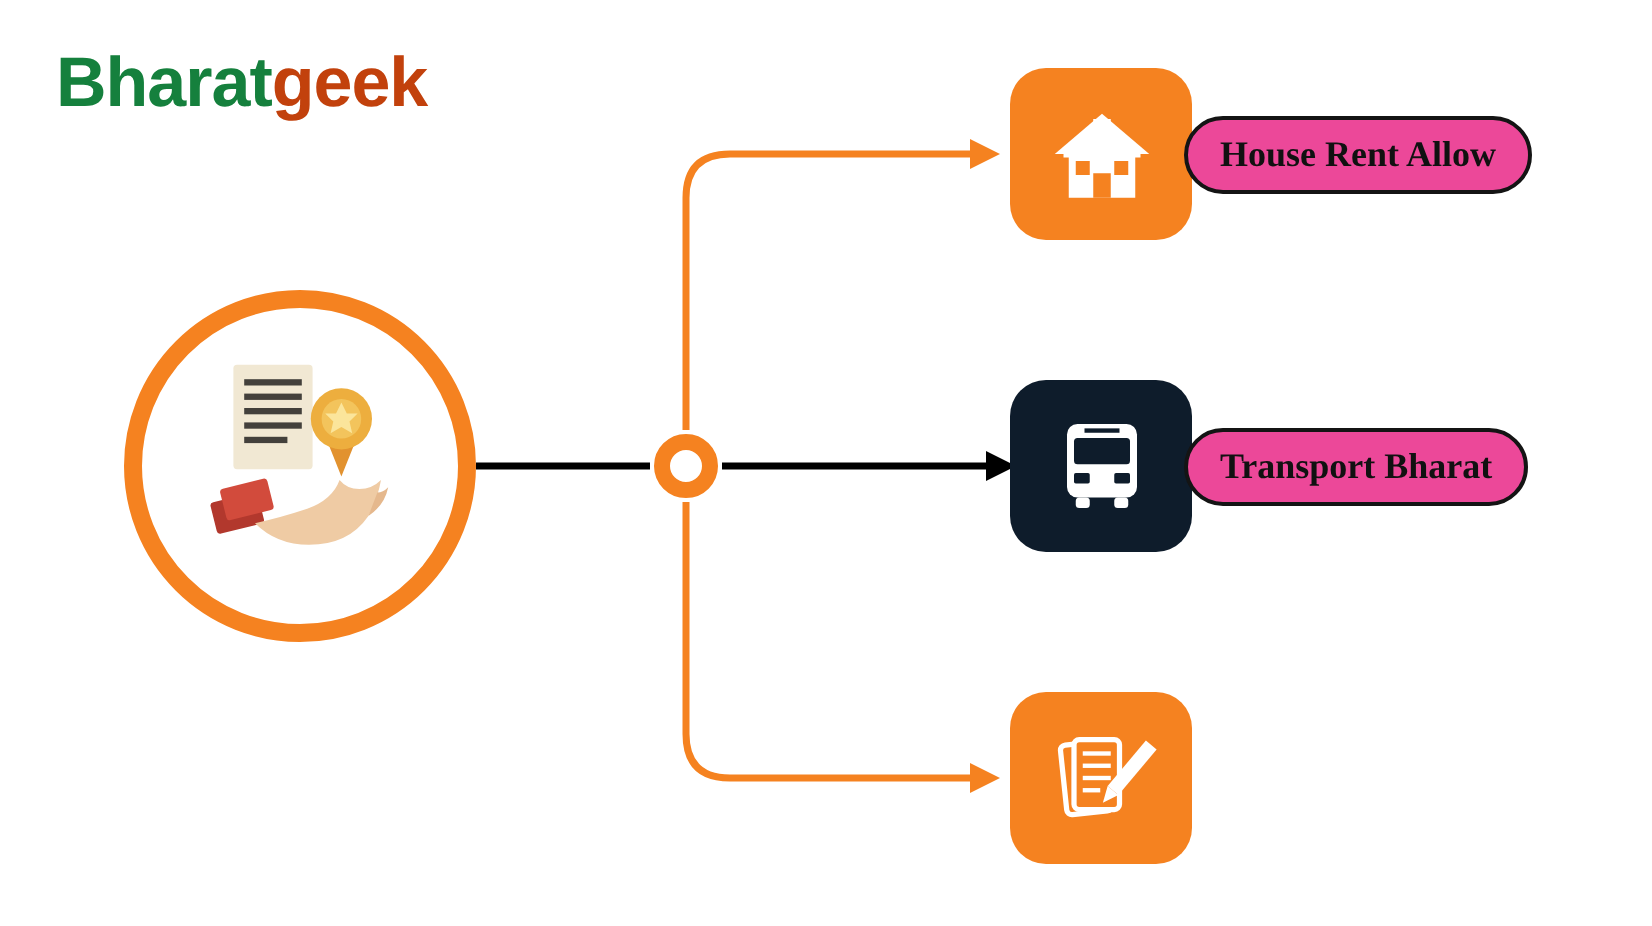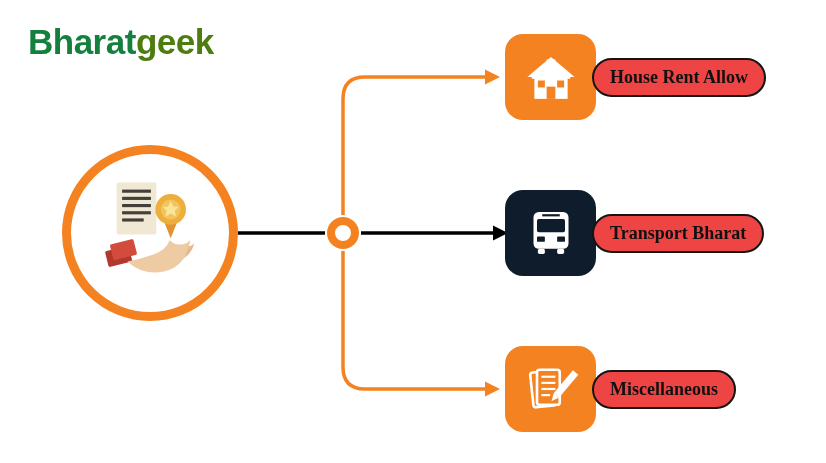--- a/index.html
+++ b/index.html
@@ -17,21 +17,21 @@
   .logo {
     position: absolute;
     left: 28px;
     top: 22px;
     font-size: 35px;
     font-weight: 800;
     letter-spacing: -0.5px;
     font-family: "Liberation Sans", sans-serif;
   }
   .logo .part1 { color: #15803d; }
-  .logo .part2 { color: #4d7c0f; margin-top: 28px; }
+  .logo .part2 { color: #c2410c; margin-top: 28px; }
 
   
   .connectors {
     position: absolute;
     left: 0; top: 0;
     width: 826px; height: 463px;
     pointer-events: none;
   }
 
   
@@ -73,21 +73,21 @@
     border-radius: 18px;
     display: flex;
     align-items: center;
     justify-content: center;
     flex: 0 0 auto;
   }
   .node-icon.orange { background: #f58220; }
   .node-icon.dark   { background: #0e1c2b; }
   .node-pill {
     margin-left: -4px;
-    background: #ef4444;
+    background: #ec4899;
     border: 2px solid #141414;
     border-radius: 20px;
     padding: 7px 16px;
     font-family: "Liberation Serif", serif;
     font-weight: 700;
     font-size: 18px;
     color: #111111;
     white-space: nowrap;
     z-index: 2;
   }
@@ -184,14 +184,13 @@
       <line x1="21" y1="18" x2="37" y2="18" stroke="#ffffff" stroke-width="2.5"></line>
       <line x1="21" y1="25" x2="37" y2="25" stroke="#ffffff" stroke-width="2.5"></line>
       <line x1="21" y1="32" x2="37" y2="32" stroke="#ffffff" stroke-width="2.5"></line>
       <line x1="21" y1="39" x2="31" y2="39" stroke="#ffffff" stroke-width="2.5"></line>
       <g transform="rotate(40 46 30)">
         <rect x="42" y="8" width="8" height="34" fill="#ffffff"></rect>
         <polygon points="42,42 50,42 46,51" fill="#ffffff"></polygon>
       </g>
     </svg>
   </div>
-  <div class="node-pill">Miscellaneous</div>
 </div>
 
 </body></html>

